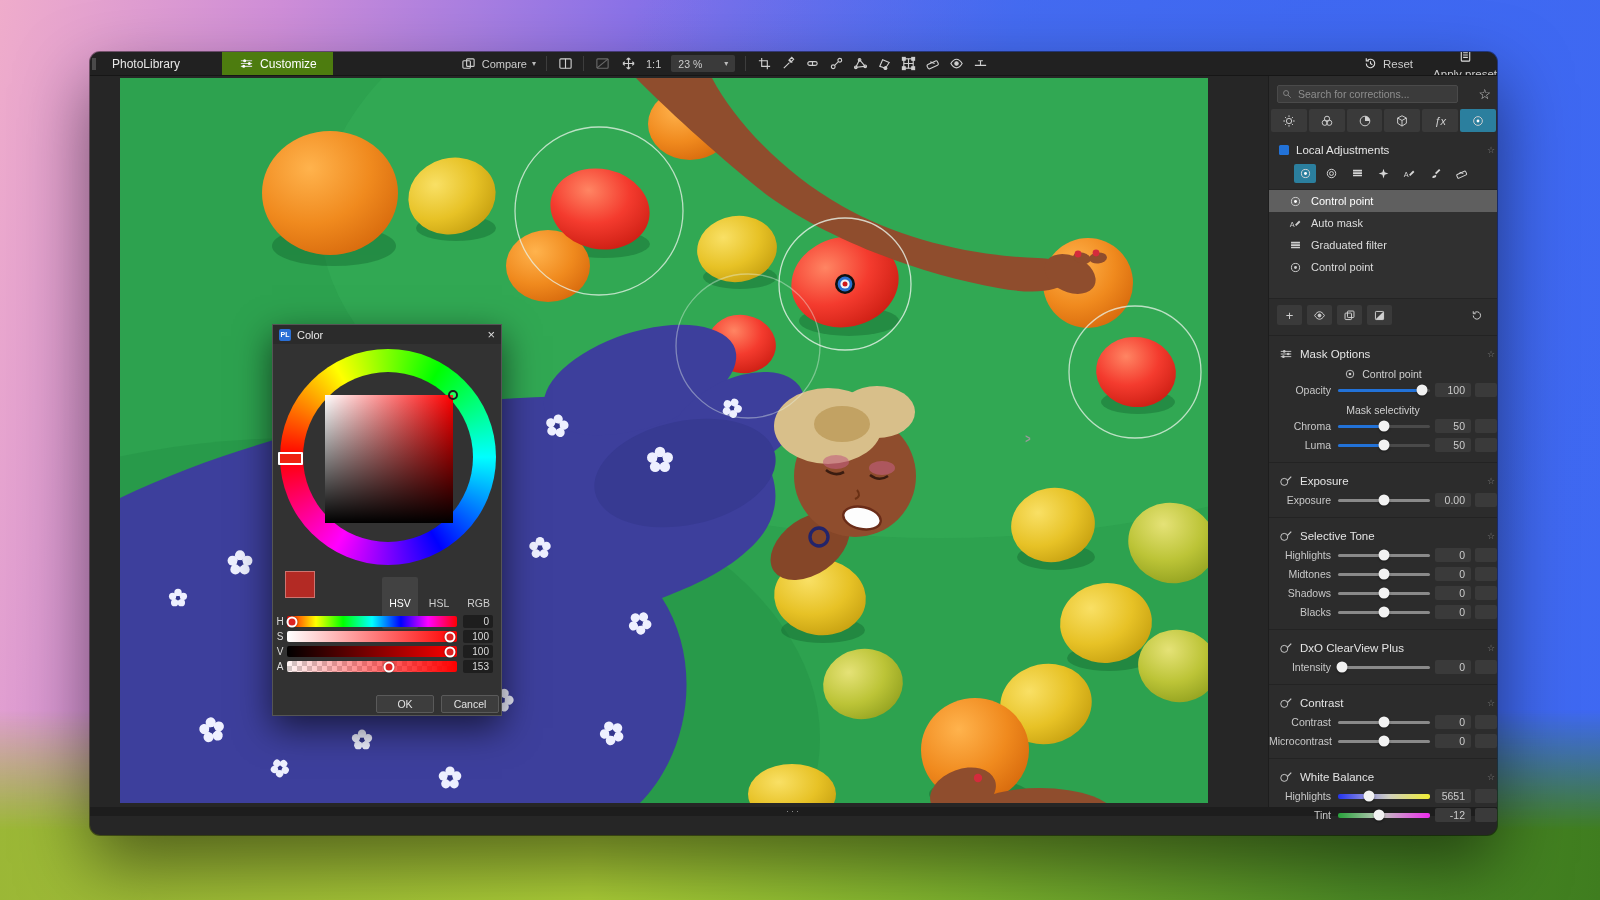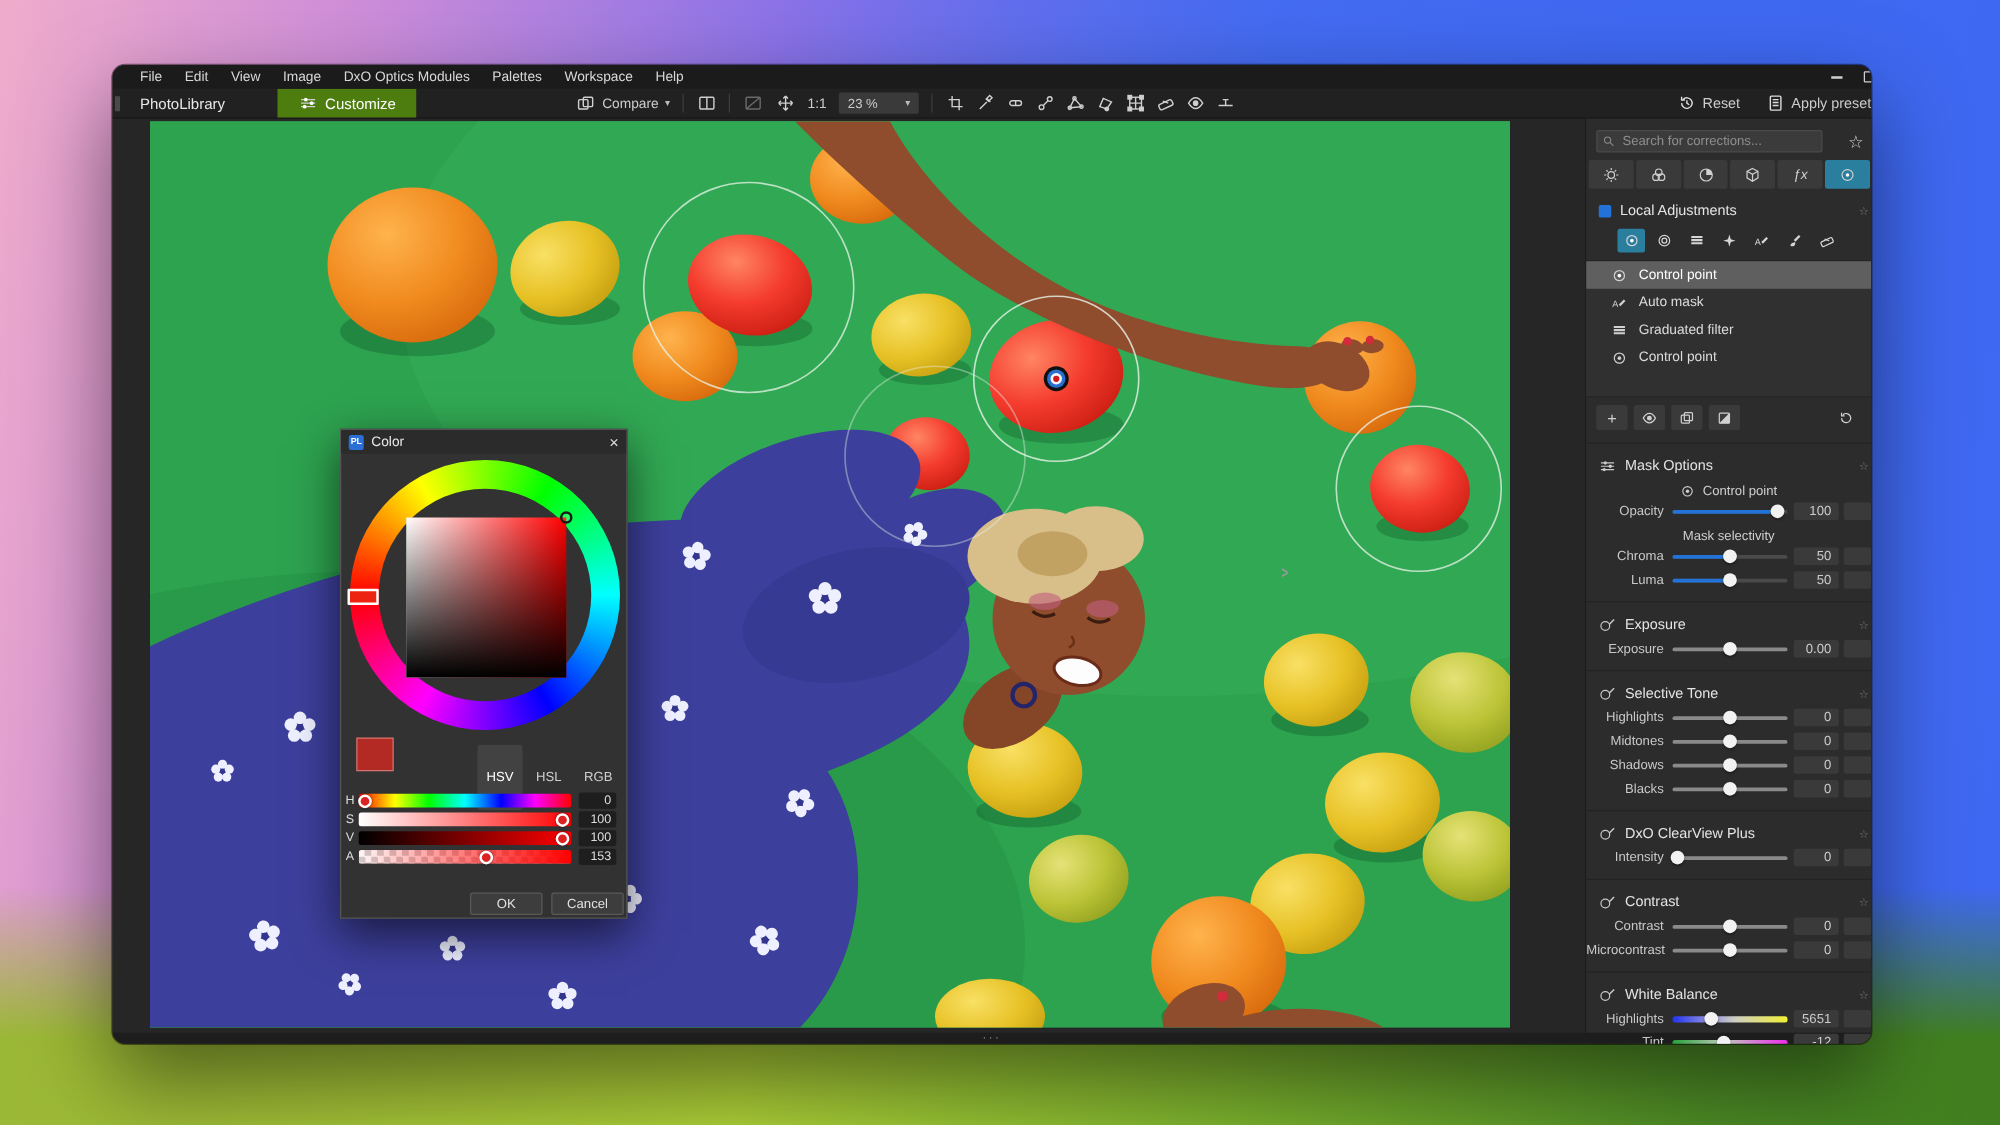--- a/index.html
+++ b/index.html
@@ -142,34 +142,20 @@
 </style>
 </head>
 <body>
 
 <div class="wp"></div>
 <div class="wp-left"></div>
 <div class="wp-bottom"></div>
 
 <div class="window">
 
-  <div class="menubar">
-    <span class="menu-item">File</span>
-    <span class="menu-item">Edit</span>
-    <span class="menu-item">View</span>
-    <span class="menu-item">Image</span>
-    <span class="menu-item">DxO Optics Modules</span>
-    <span class="menu-item">Palettes</span>
-    <span class="menu-item">Workspace</span>
-    <span class="menu-item">Help</span>
-    <div class="winctrl">
-      <div class="wc-min"></div>
-      <div class="wc-max"></div>
-    </div>
-  </div>
 
   <div class="tabrow">
     <div class="tab-sliver"></div>
     <div class="tab">
       <span>PhotoLibrary</span>
     </div>
     <div class="tab active">
       <span class="ticon">
         <svg viewBox="0 0 16 16">
             <path d="M2 5h12M2 8h12M2 11h12"></path>
@@ -289,21 +275,21 @@
     <div class="tb-right">
       <div class="tbtn">
         <span class="ticon">
           <svg viewBox="0 0 16 16">
               <path d="M3.5 8a4.5 4.5 0 1 0 1.3-3.2M3.5 2.5v2.8h2.8"></path>
               <path d="M8 5.5V8l2 1.4"></path>
             </svg>
         </span>
         <span>Reset</span>
       </div>
-      <div class="tbtn" style="white-space:nowrap;">
+      <div class="tbtn" style="white-space:nowrap;flex-direction:column;">
         <span class="ticon">
           <svg viewBox="0 0 16 16">
               <rect x="3.5" y="2" width="9" height="12" rx="1"></rect>
               <path d="M5.5 5h5M5.5 7.5h5M5.5 10h5"></path>
             </svg>
         </span>
         <span>Apply preset</span>
       </div>
     </div>
   </div>

